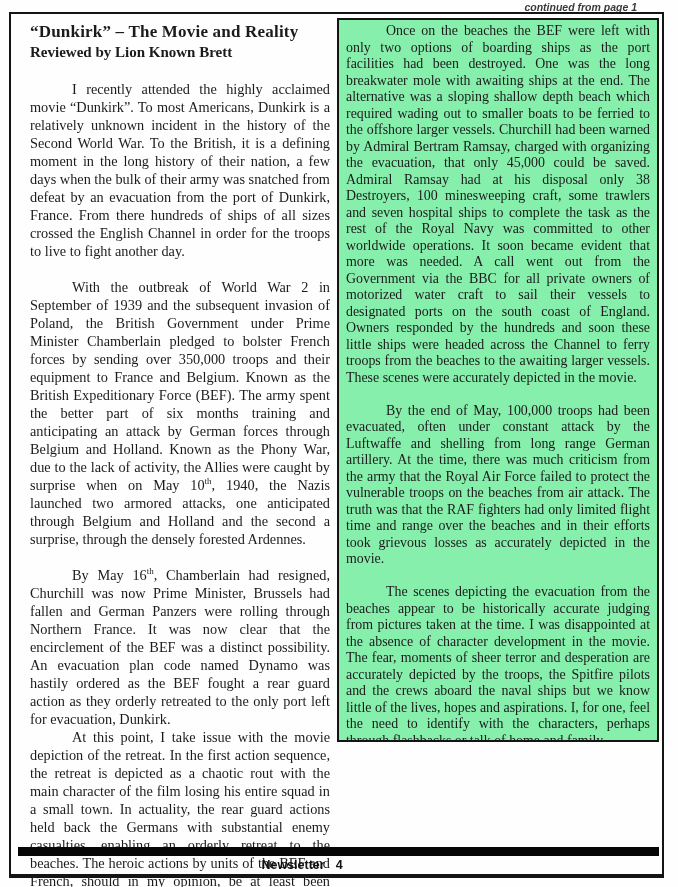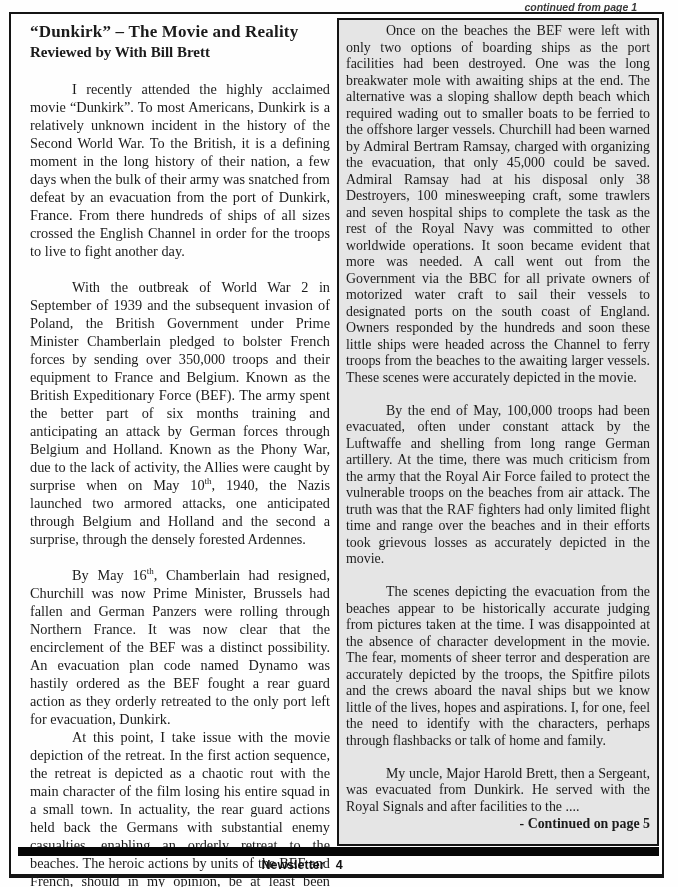--- a/index.html
+++ b/index.html
@@ -59,26 +59,26 @@
     text-align: justify;
     text-indent: 42px;
   }
   .body-para.no-gap { margin-bottom: 0; }
   sup { font-size: 9px; line-height: 0; vertical-align: super; }
   .right-box {
     position: absolute;
     left: 337px;
     top: 18px;
     width: 322px;
-    height: 828px;
+    height: 724px;
     box-sizing: border-box;
     border: 2px solid #141414;
     padding: 3px 7px 0 7px;
     overflow: hidden;
-    background: #e5e5e5;
+    background: #86efac;
   }
   .right-box .body-para {
     margin: 0 0 16.5px 0;
     font-size: 13.9px;
     line-height: 16.5px;
     text-indent: 40px;
   }
   .right-box .body-para.last { margin-bottom: 0; }
   .continued-bottom {
     margin: 0;
@@ -112,21 +112,21 @@
 <body>
 
 <div class="page">
 
   <div class="continued-top">continued from page 1</div>
 
   <div class="frame"></div>
 
   <div class="left-col">
     <h1 class="title">“Dunkirk” – The Movie and Reality</h1>
-    <h2 class="byline">Reviewed by With Bill Brett</h2>
+    <h2 class="byline">Reviewed by Lion Known Brett</h2>
 
     <p class="body-para">I recently attended the highly acclaimed movie “Dunkirk”. To most Americans, Dunkirk is a relatively unknown incident in the history of the Second World War.  To the British, it is a defining moment in the long history of their nation, a few days when the bulk of their army was snatched from defeat by an evacuation from the port of Dunkirk, France. From there hundreds of ships of all sizes crossed the English Channel in order for the troops to live to fight another day.</p>
 
     <p class="body-para"><span>With the outbreak of World War 2 in September of 1939 and the subsequent invasion of Poland, the British Government under Prime Minister Chamberlain pledged to bolster French forces by sending over 350,000 troops and their equipment to France and Belgium. Known as the British Expeditionary Force (BEF). The army spent the better part of six months training and anticipating an attack by German forces through Belgium and Holland.  Known as the Phony War, due to the lack of activity, the Allies were caught by surprise when on May 10</span><sup>th</sup><span>, 1940, the Nazis launched two armored attacks, one anticipated through Belgium and Holland and the second a surprise, through the densely forested Ardennes.</span></p>
 
     <p class="body-para no-gap"><span>By May 16</span><sup>th</sup><span>, Chamberlain had resigned, Churchill was now Prime Minister, Brussels had fallen and German Panzers were rolling through Northern France. It was now clear that the encirclement of the BEF was a distinct possibility. An evacuation plan code named Dynamo was hastily ordered as the BEF fought a rear guard action as they orderly retreated to the only port left for evacuation, Dunkirk.</span></p>
 
     <p class="body-para no-gap">At this point, I  take issue with the movie depiction of the retreat. In the first action sequence, the retreat is depicted as a chaotic rout with the main character of the film losing his entire squad in a small town. In actuality, the rear guard actions held back the Germans with substantial enemy casualties, enabling an orderly retreat to the beaches. The heroic actions by units of the BEF and French, should in my opinion, be at least been briefly depicted in the movie.</p>
   </div>
 

